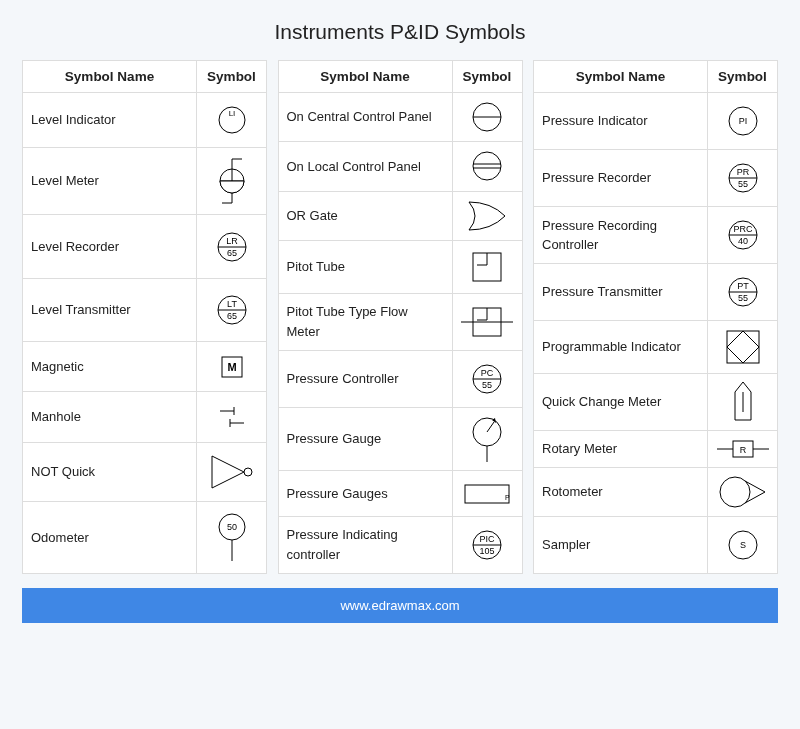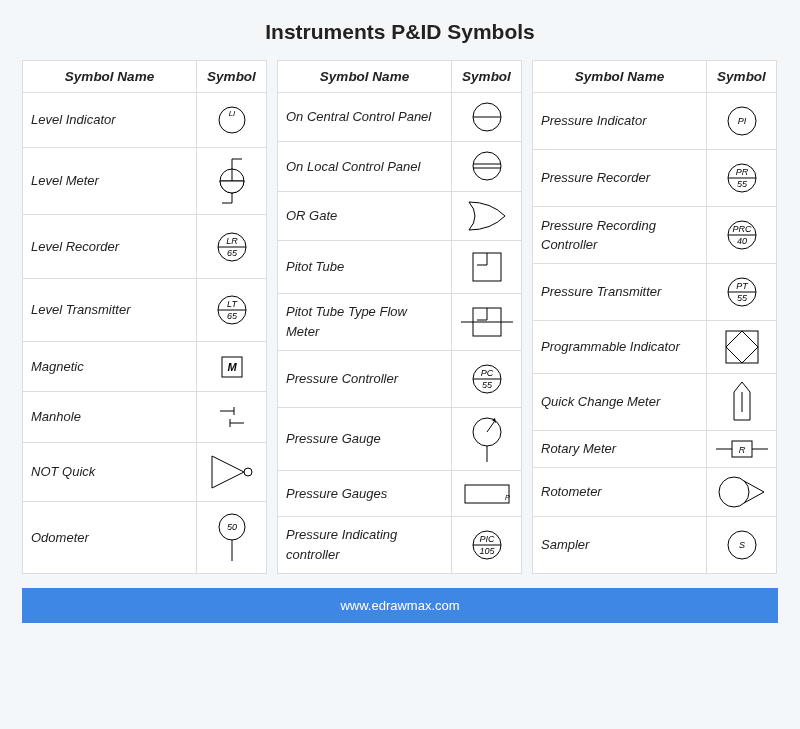--- a/index.html
+++ b/index.html
@@ -5,29 +5,28 @@
   * { box-sizing: border-box; margin: 0; padding: 0; }
   body {
     background: #f4f7fa;
     font-family: -apple-system, "Segoe UI", Arial, sans-serif;
     width: 800px;
     padding: 20px 22px 18px 22px;
     color: #222;
   }
   .title {
     text-align: center;
-    font-weight: 700;
+    font-weight: 400;
     font-size: 21px;
     margin-bottom: 16px;
   }
   .tables {
     display: flex;
     gap: 10px;
-    justify-content: flex-start;
-    font-style: italic;
+    justify-content: space-between;
   }
   table {
     background: #fff;
     border-collapse: collapse;
     font-size: 13px;
     width: 245px;
   }
   th, td {
     border: 1px solid #ddd;
     padding: 8px 8px;

